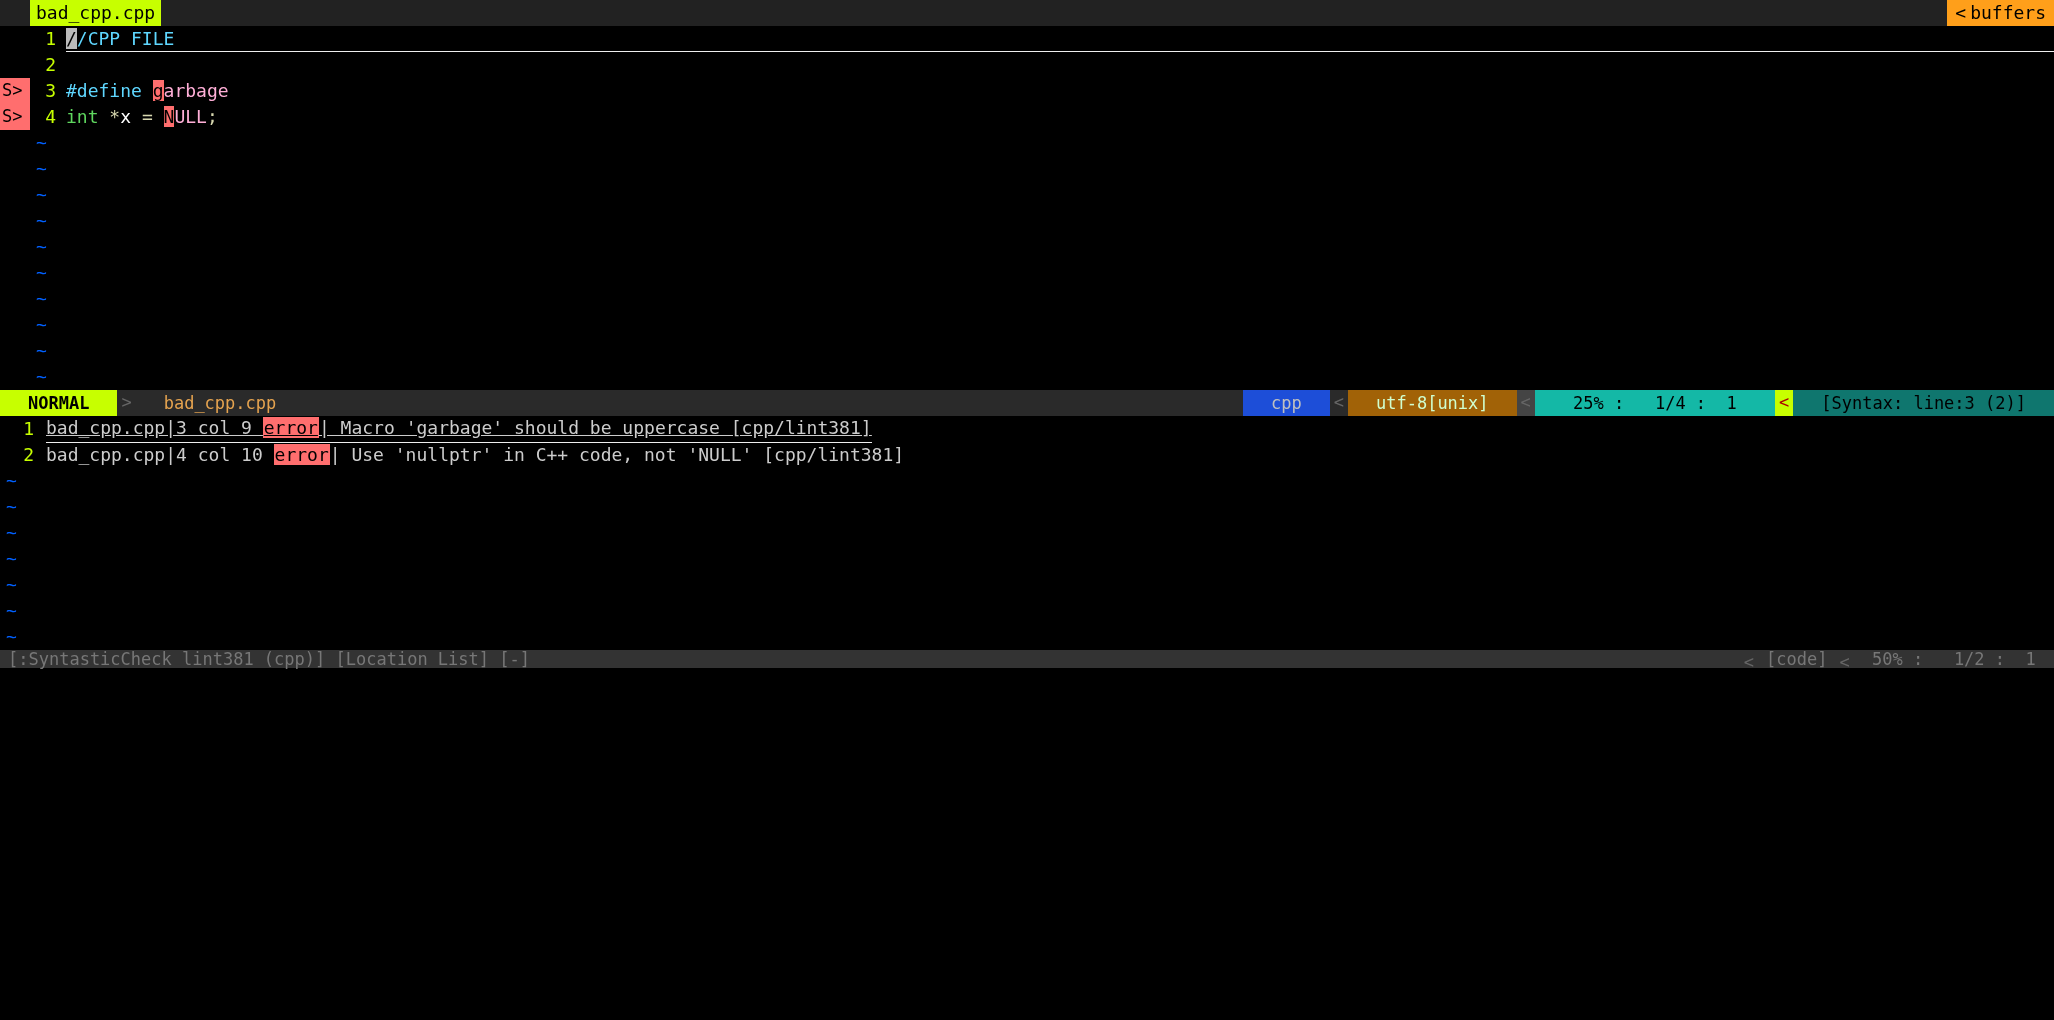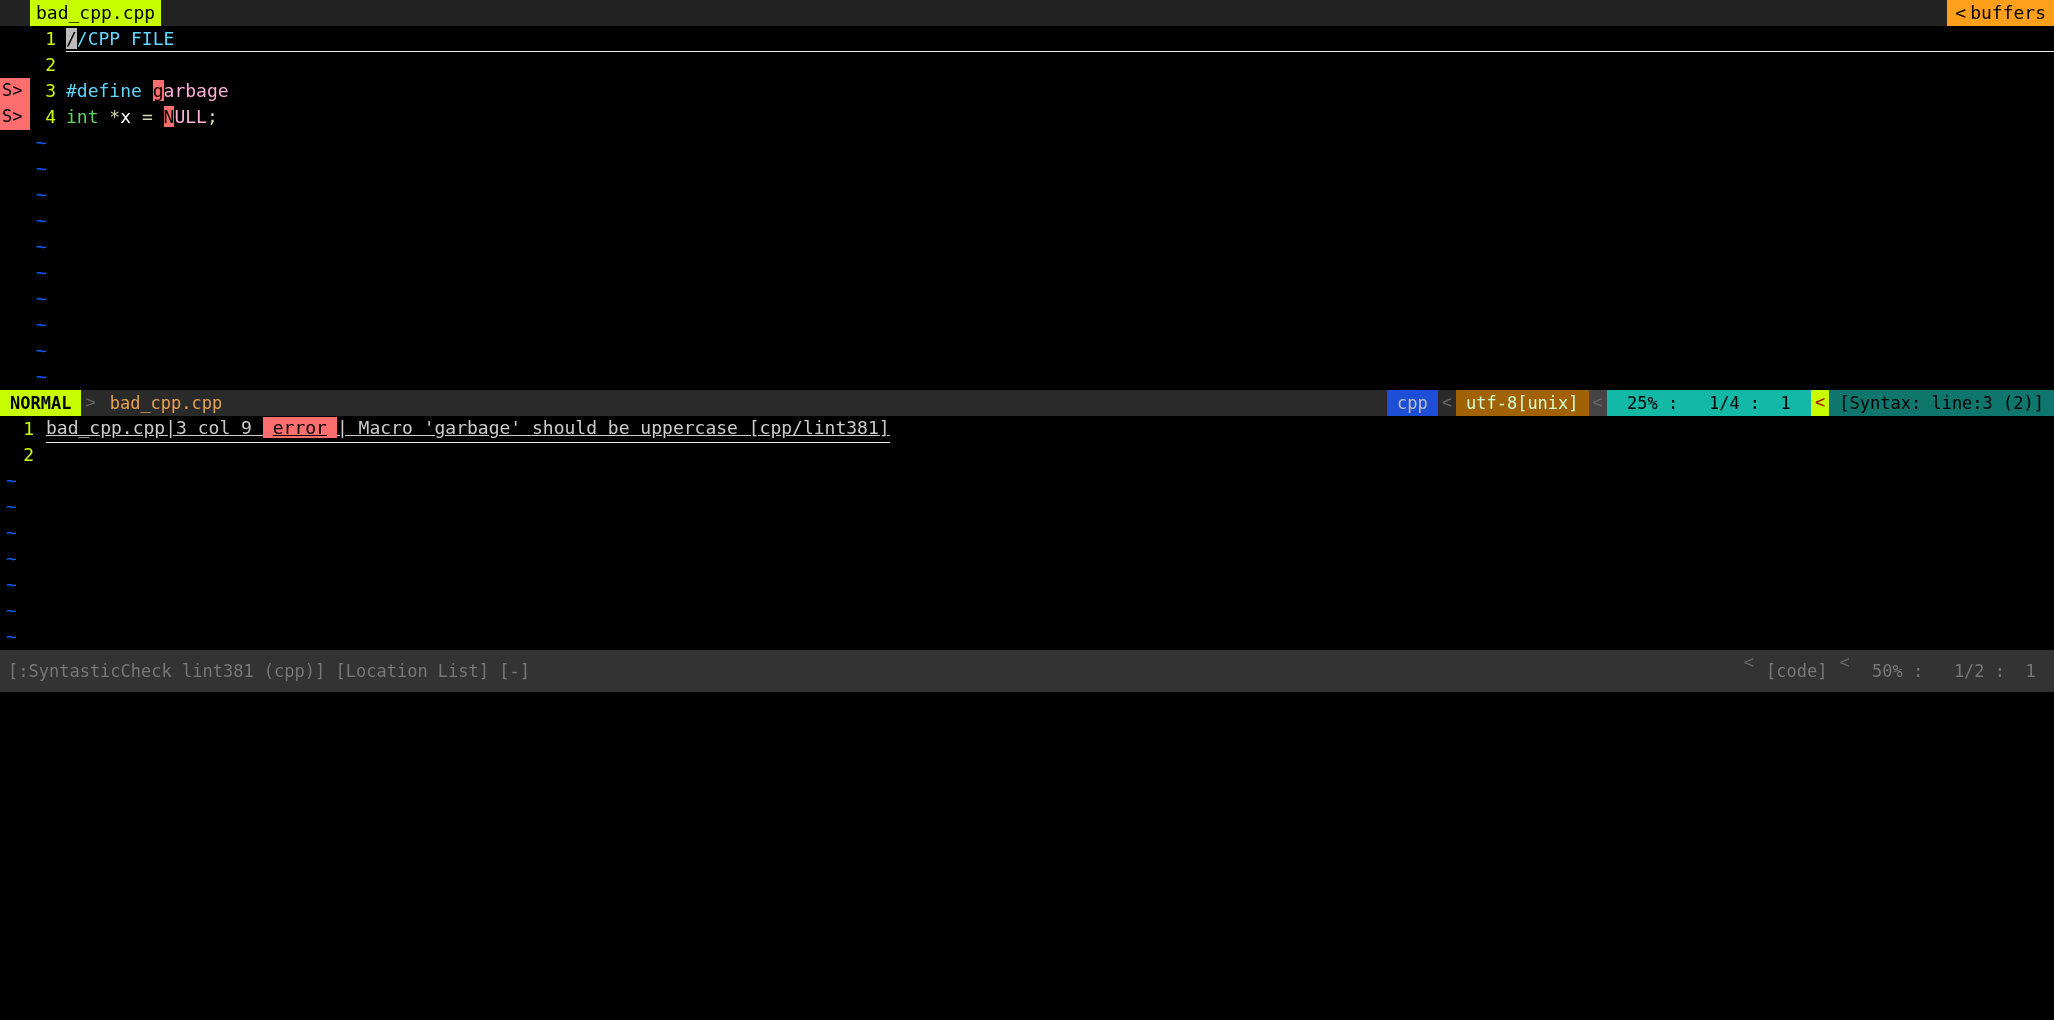--- a/index.html
+++ b/index.html
@@ -86,21 +86,21 @@
   .tilde-line { height:26px; }
 
   
   .statusline {
     display:flex;
     height:26px;
     align-items:stretch;
     background:#2a2a2a;
     font-size:17px;
   }
-  .seg { display:flex; align-items:center; padding:0 10px; white-space:pre; }
+  .seg { display:flex; align-items:center; padding:0 28px; white-space:pre; }
   .seg-mode { background:#c7ff00; color:#000; font-weight:bold;}
   .seg-file { background:#2a2a2a; color:#e5a34f; }
   .seg-spacer { flex:1; background:#2a2a2a;}
   .seg-ft { background:#1d4ed8; color:#c0c0c0;}
   .seg-enc { background:#a16207; color:#d0ffd0;}
   .seg-pos { background:#14b8a6; color:#000;}
   .seg-warn { background:#0f766e; color:#000;text-align:center;}
   .arrow-r { padding:0 4px; color:#666;}
   .arrow-l { padding:0 4px; color:#666;}
 
@@ -109,28 +109,28 @@
     display:flex; flex-direction:column;
   }
   .loc-line {
     display:flex; height:26px; align-items:center;
   }
   .loc-gutter {
     width:46px; text-align:right; padding-right:12px; color:#c7ff00;
   }
   .loc-text { white-space:pre; color:#ccc; }
   .loc-text.current { text-decoration: underline; border-bottom:1px solid #eee;}
-  .loc-err { background:#ff6e6e; color:#000; padding:0 10px;}
+  .loc-err { background:#ff6e6e; color:#000; padding:0 1px;}
   .loc-err.sel { text-decoration:underline; }
   .tilde2 { color:#0060ff; padding-left: 6px; }
 
   
   .statusline2 {
     display:flex;
-    height:42px;
+    height:18px;
     align-items:stretch;
     background:#333;
     color:#777;
     font-size:17px;
   }
   .seg2 { display:flex; align-items:center; padding:0 8px; white-space:pre;}
   .seg2-spacer { flex:1; }
 
   
   .cmdline { height:30px; background:#000;}
@@ -207,20 +207,21 @@
   </div>
 </div>
 
 <div class="loclist" id="loclist">
     <div class="loc-line">
       <div class="loc-gutter">1</div>
       <div class="loc-text current"><span style="text-decoration: underline;">bad_cpp.cpp|3 col 9 </span><span class="loc-err sel">error</span><span style="text-decoration: underline;">| Macro 'garbage' should be uppercase [cpp/lint381]</span></div>
     </div>
     <div class="loc-line">
       <div class="loc-gutter">2</div>
+      <div class="loc-text"><span>bad_cpp.cpp|4 col 10 </span><span class="loc-err">error</span><span>| Use 'nullptr' in C++ code, not 'NULL' [cpp/lint381]</span></div>
     </div>
     <div class="tilde-line"><span class="tilde2">~</span></div>
     <div class="tilde-line"><span class="tilde2">~</span></div>
     <div class="tilde-line"><span class="tilde2">~</span></div>
     <div class="tilde-line"><span class="tilde2">~</span></div>
     <div class="tilde-line"><span class="tilde2">~</span></div>
     <div class="tilde-line"><span class="tilde2">~</span></div>
     <div class="tilde-line"><span class="tilde2">~</span></div>
   </div>
 

